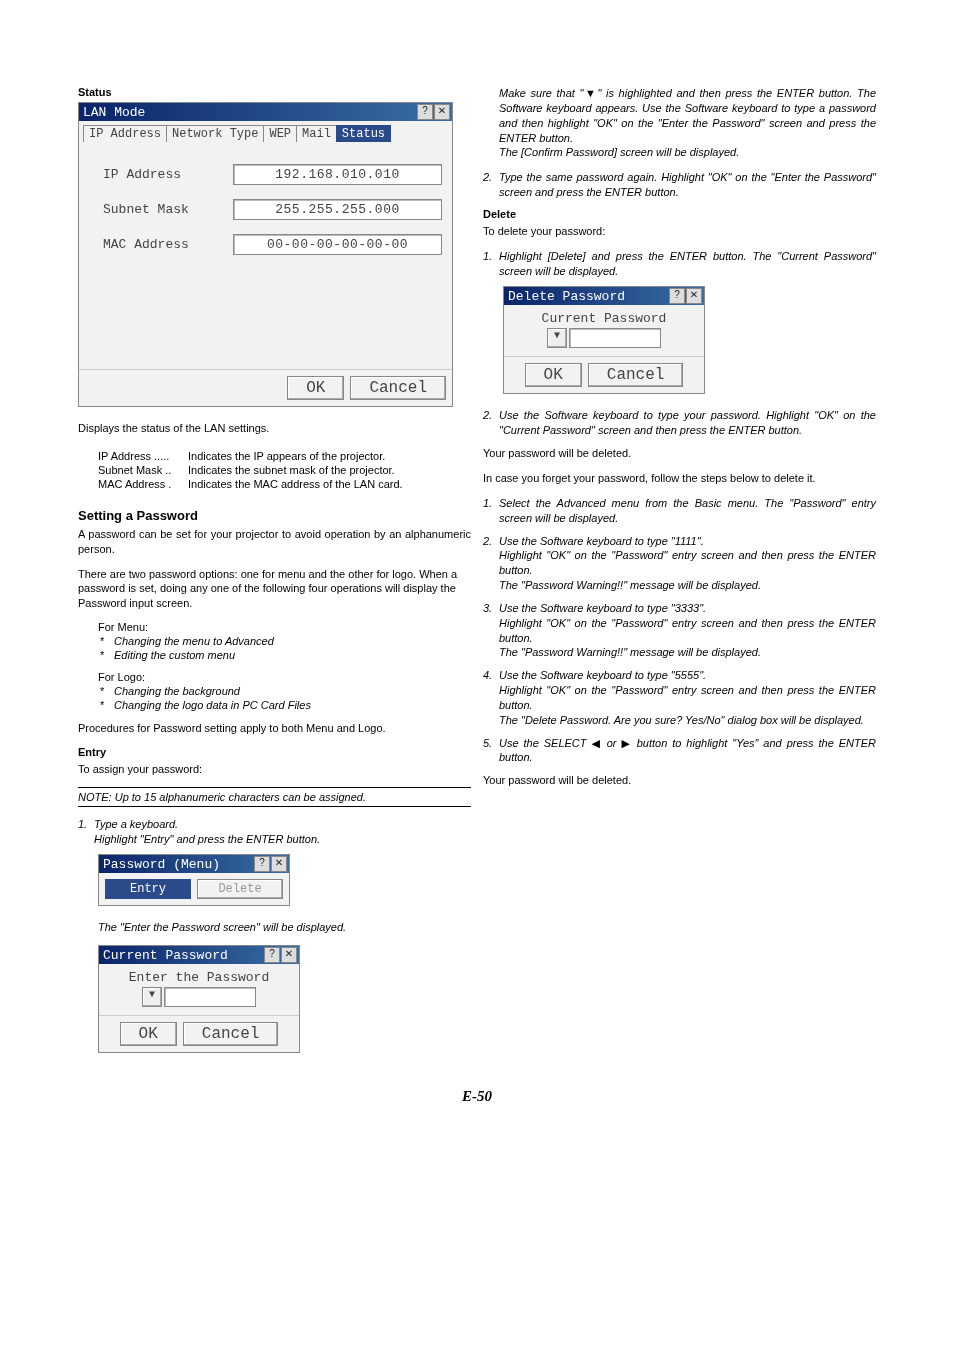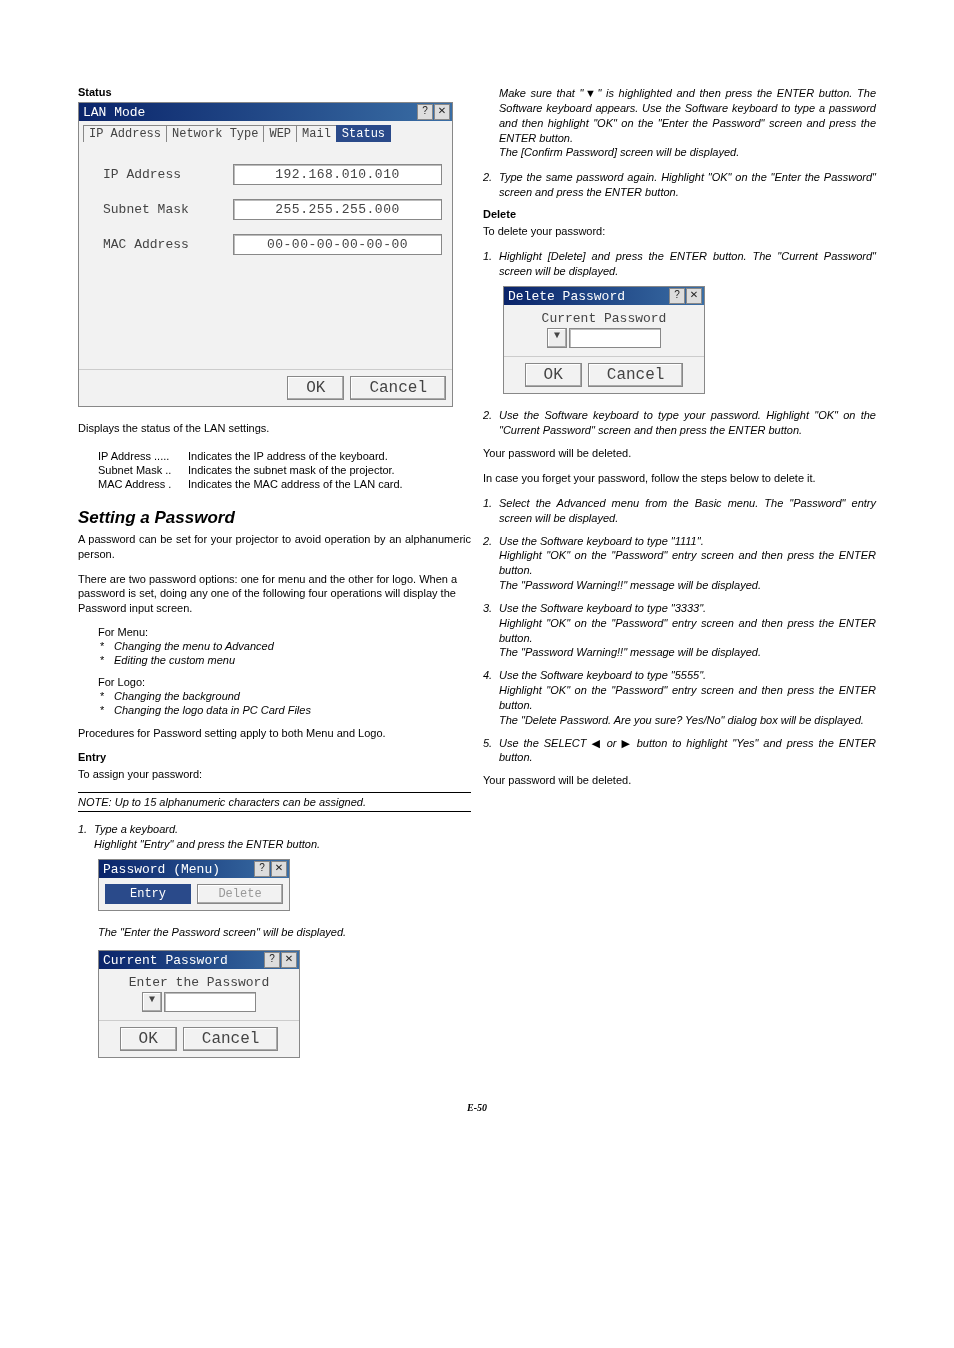--- a/index.html
+++ b/index.html
@@ -22,23 +22,22 @@
   .col {
     flex: 1;
     min-width: 0;
   }
   .heading-bold {
     font-weight: bold;
     margin: 0 0 4px 0;
   }
   .heading-big {
     font-weight: bold;
-    font-size: 17px;
+    font-size: 13px;
     margin: 18px 0 4px 0;
-    font-style: italic;
   }
   p {
     margin: 0 0 10px 0;
     line-height: 1.35;
   }
   .dialog {
     border: 1px solid #888;
     background: #f2f2f2;
     font-family: "Courier New", monospace;
     font-size: 13px;
@@ -252,22 +251,22 @@
   .wbtn.dim {
     color: #999;
   }
   .spacer-body {
     height: 90px;
   }
   .page-num {
     text-align: center;
     font-weight: bold;
     font-style: italic;
-    font-size: 10px;
-    margin-top: 30px;
+    font-size: 15px;
+    margin-top: 21px;
     font-family: "Times New Roman", serif;
   }
   .tri {
     font-style: normal;
   }
 </style>
 </head>
 <body>
 
 <div class="page">
@@ -311,21 +310,21 @@
       <div class="dbtn">OK</div>
       <div class="dbtn">Cancel</div>
     </div>
   </div>
 
   <p class="below-dialog">Displays the status of the LAN settings.</p>
 
   <div class="deflist">
     <div class="defrow">
       <div class="defkey">IP Address .....</div>
-      <div>Indicates the IP address of the keyboard.</div>
+      <div>Indicates the IP appears of the projector.</div>
     </div>
     <div class="defrow">
       <div class="defkey">Subnet Mask ..</div>
       <div>Indicates the subnet mask of the projector.</div>
     </div>
     <div class="defrow">
       <div class="defkey">MAC Address .</div>
       <div>Indicates the MAC address of the LAN card.</div>
     </div>
   </div>

